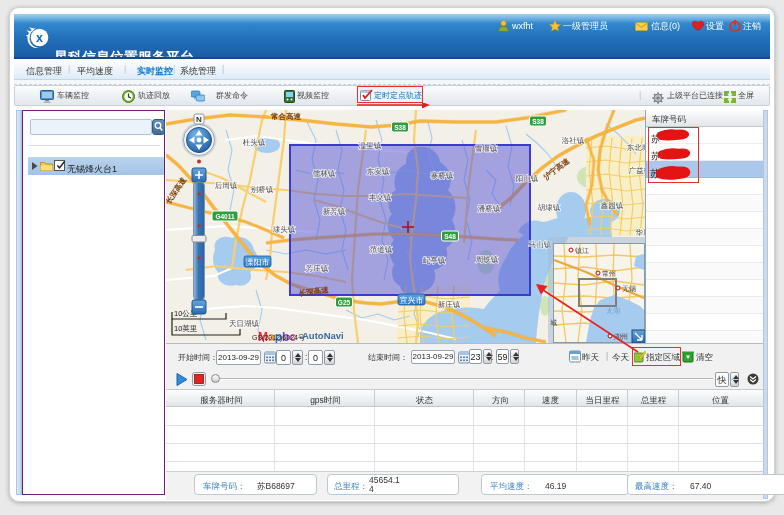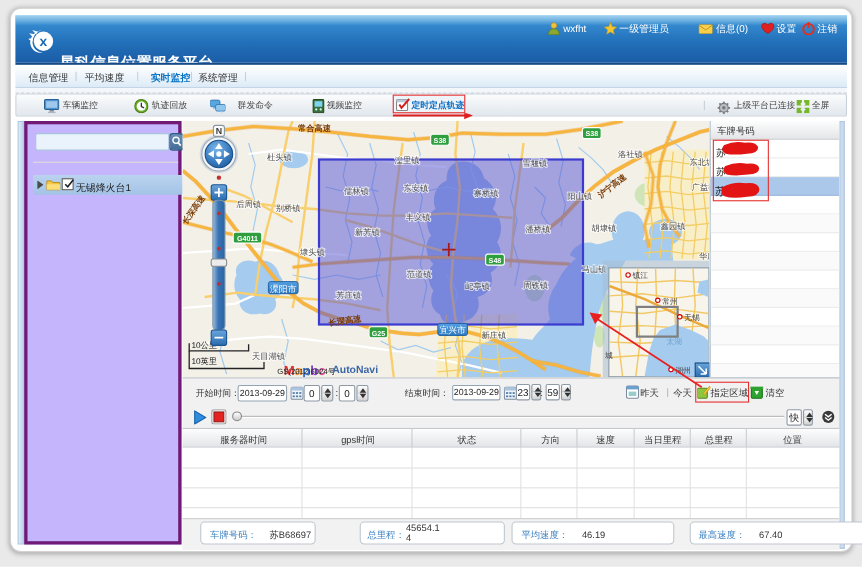--- a/index.html
+++ b/index.html
@@ -10,23 +10,23 @@
 .logo{position:absolute;left:12px;top:13px;width:23px;height:21px}
 .htitle{position:absolute;left:40px;top:35px;color:#fff;font-size:14px;font-weight:bold}
 .hitem{position:absolute;top:7px;color:#fff;font-size:9px;height:10px;line-height:10px}
 #menu{position:absolute;left:14px;top:59px;width:756px;height:21px;background:linear-gradient(#ffffff,#ddebf7);border-bottom:1px solid #c2d6e8}
 .mi{position:absolute;top:6px;font-size:9px;color:#333}
 .mi.on{color:#0a76c8;font-weight:bold}
 .msep{position:absolute;top:5px;color:#b9c6d2;font-size:9px}
 #dash{position:absolute;left:14px;top:80px;width:756px;height:5px;background:#f4f7fa;border-bottom:1px dashed #c6cfd8}
 #tbar{position:absolute;left:14px;top:85px;width:756px;height:21px;background:linear-gradient(#fbfcfd,#e1e7ed);border:1px solid #c8d1d9;border-radius:2px}
 .ti{position:absolute;font-size:8px;color:#444;height:10px;line-height:10px}
-.ti.on{color:#0a6cc0;font-weight:bold;font-size:8px}
+.ti.on{color:#0a6cc0;font-weight:normal;font-size:8px}
 #lsplit{position:absolute;left:16px;top:110px;width:6px;height:385px;background:linear-gradient(90deg,#ddecf9,#bad3eb);border:1px solid #aac5df}
-#tree{position:absolute;left:22px;top:110px;width:143px;height:385px;background:#c4b5fd;border:3px solid #701a75}
+#tree{position:absolute;left:22px;top:110px;width:143px;height:385px;background:#ffffff;border:1px solid #701a75}
 #rstrip{position:absolute;left:763px;top:110px;width:5px;height:389px;background:#cadbef;border:1px solid #b1c7df}
 #map{position:absolute;left:166px;top:110px;width:479px;height:233px;overflow:hidden;background:#f3f0e8}
 #rpanel{position:absolute;left:645px;top:110px;width:118px;height:233px;background:#fff;border-left:1px solid #8fa7bd;overflow:hidden}
 #bottom{position:absolute;left:166px;top:343px;width:597px;height:156px;background:#f1f1f1;border-top:1px solid #b2bcc5}
 .inp{position:absolute;background:#fff;border:1px solid #96a4b2;border-radius:2px;font-size:8px;color:#222;text-align:center;white-space:nowrap;overflow:hidden}
 .lbl{position:absolute;font-size:8.5px;color:#333;white-space:nowrap}
 .spin{position:absolute;width:27px;height:15px}
 .spin .n{position:absolute;left:0;top:0;width:15px;height:15px;background:#fff;border:1px solid #8e9aa6;border-radius:2px;font-size:9px;text-align:center;line-height:14px;color:#222}
 .spin .a{position:absolute;left:16px;top:0;width:11px;height:15px;background:linear-gradient(#fefefe 0,#e4e4e4 45%,#9aa4ae 46%,#f4f4f4 54%,#d0d0d0 100%);border:1px solid #8e9aa6;border-radius:2px}
 .spin .a:before{content:"";position:absolute;left:1.5px;top:2px;border-left:3px solid transparent;border-right:3px solid transparent;border-bottom:4px solid #333}
@@ -318,29 +318,29 @@
         <line x1="108.5" y1="18" x2="108.5" y2="82"></line>
         <line x1="208.5" y1="18" x2="208.5" y2="82"></line>
         <line x1="307.5" y1="18" x2="307.5" y2="82"></line>
         <line x1="358.5" y1="18" x2="358.5" y2="82"></line>
         <line x1="410.5" y1="18" x2="410.5" y2="82"></line>
         <line x1="461.5" y1="18" x2="461.5" y2="82"></line>
         <line x1="512.5" y1="18" x2="512.5" y2="82"></line>
       </g>
     </svg>
  <div class="abs" style="left:0;top:127px;width:597px;height:29px;background:#f2f2f2;border-top:1px solid #cfcfcf"></div>
- <div class="ibox" style="left:16px;width:105px">
+ <div class="ibox" style="left:28px;width:123px">
       <div class="bl" style="left:8px">车牌号码：</div>
       <div class="bv" style="left:62px">苏B68697</div>
     </div>
  <div class="ibox" style="left:161px;width:132px">
       <div class="bl" style="left:6px">总里程：</div>
       <div class="bv" style="left:41px;top:1px;line-height:9px;font-size:8.5px">45654.1<br>4</div>
     </div>
- <div class="ibox" style="left:299px;width:148px">
+ <div class="ibox" style="left:315px;width:148px">
       <div class="bl" style="left:8px">平均速度：</div>
       <div class="bv" style="left:63px">46.19</div>
     </div>
  <div class="ibox" style="left:461px;width:160px">
       <div class="bl" style="left:7px">最高速度：</div>
       <div class="bv" style="left:62px">67.40</div>
     </div>
 </div>
 <div id="map">
 <svg width="479" height="233" viewBox="0 0 479 233" font-family="Liberation Sans, sans-serif">

